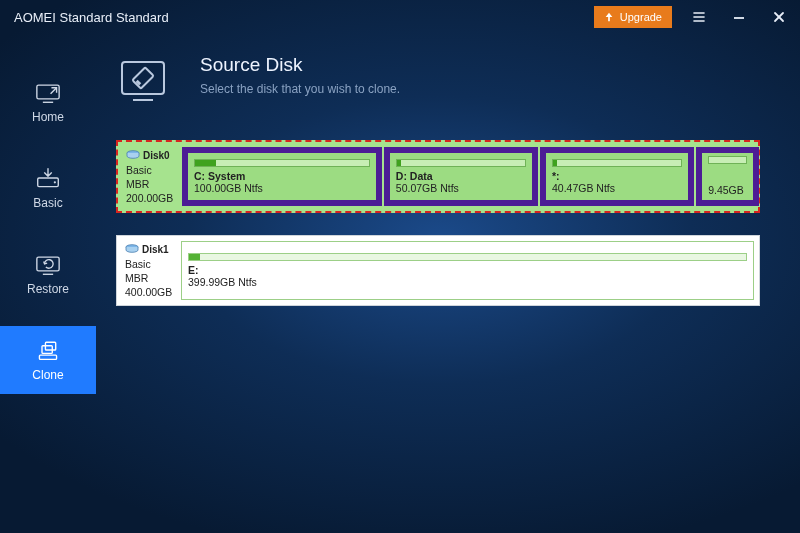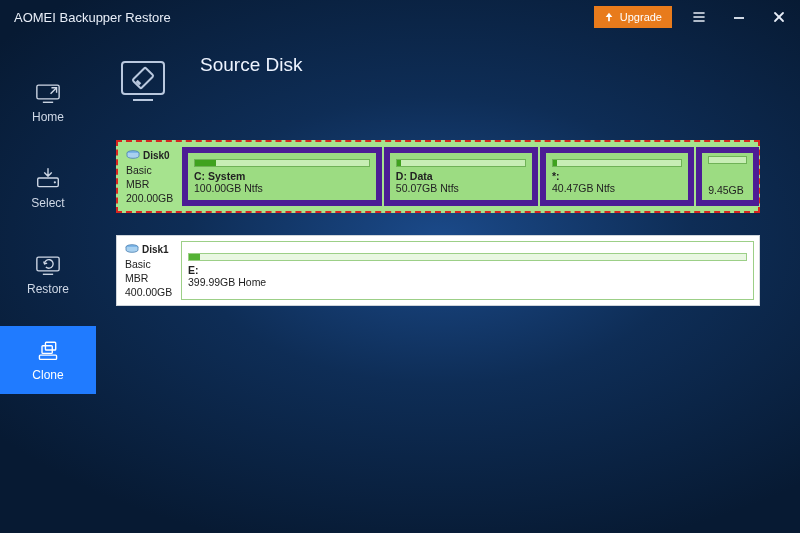--- a/index.html
+++ b/index.html
@@ -87,21 +87,21 @@
     padding: 7px 24px; cursor: pointer;
     border: 2px dashed #d8241f;
   }
 </style>
 </head>
 <body>
 
 <div class="window">
 
   <div class="titlebar">
-    <span class="title">AOMEI Backupper Restore</span>
+    <span class="title">AOMEI Standard Standard</span>
     <div class="upgrade">
       <svg class="arrow" viewBox="0 0 12 12">
         <path d="M6 1 L10 6 H7 V11 H5 V6 H2 Z" fill="#fff"></path>
       </svg>
       <span>Upgrade</span>
     </div>
     <div class="sysbtns">
       <div class="sysbtn">
         <svg viewBox="0 0 14 14">
           <g stroke="#e8eef8" stroke-width="1.6" stroke-linecap="round">
@@ -138,21 +138,21 @@
           <path d="M26 9 L19 16" stroke="#cfd8e6" stroke-width="1.6"></path>
         </svg>
         <span>Home</span>
       </div>
       <div class="navitem">
         <svg class="icon" viewBox="0 0 32 28">
           <rect x="4" y="14" width="24" height="10" rx="1.5" fill="none" stroke="#cfd8e6" stroke-width="1.6"></rect>
           <circle cx="24" cy="19" r="1.3" fill="#cfd8e6"></circle>
           <path d="M16 3 v9 M12 8 l4 4 l4-4" fill="none" stroke="#cfd8e6" stroke-width="1.6" stroke-linecap="round"></path>
         </svg>
-        <span>Select</span>
+        <span>Basic</span>
       </div>
       <div class="navitem">
         <svg class="icon" viewBox="0 0 32 28">
           <rect x="3" y="6" width="26" height="16" rx="2" fill="none" stroke="#cfd8e6" stroke-width="1.6"></rect>
           <line x1="10" y1="26" x2="22" y2="26" stroke="#cfd8e6" stroke-width="1.6"></line>
           <path d="M12 14 a5 5 0 1 1 1.5 3.5" fill="none" stroke="#cfd8e6" stroke-width="1.6"></path>
           <path d="M11 11 l1 3 l3-1" fill="none" stroke="#cfd8e6" stroke-width="1.6"></path>
         </svg>
         <span>Restore</span>
       </div>
@@ -171,20 +171,21 @@
         <svg class="sdicon" viewBox="0 0 54 48">
           <rect x="6" y="6" width="42" height="32" rx="3" fill="none" stroke="#b9c8de" stroke-width="2"></rect>
           <g transform="translate(27 22) rotate(45)">
             <rect x="-6" y="-9" width="12" height="18" rx="1.5" fill="none" stroke="#b9c8de" stroke-width="2"></rect>
             <rect x="-2.5" y="5" width="5" height="3" fill="#b9c8de"></rect>
           </g>
           <line x1="17" y1="44" x2="37" y2="44" stroke="#b9c8de" stroke-width="2"></line>
         </svg>
         <div>
           <h1>Source Disk</h1>
+          <p>Select the disk that you wish to clone.</p>
         </div>
       </div>
 
       <div class="disks" id="disks">
           <div class="disk selected">
             <div class="label"><svg class="diskicon" viewBox="0 0 14 10">
                 <ellipse cx="7" cy="3" rx="6" ry="2.3" fill="#7db6e8" stroke="#4a7fb0" stroke-width="0.8"></ellipse>
                 <path d="M1 3 v3 a6 2.3 0 0 0 12 0 v-3" fill="#a9d1f0" stroke="#4a7fb0" stroke-width="0.8"></path>
               </svg><b>Disk0</b><div>Basic MBR</div><div>200.00GB</div></div>
             <div class="parts">
@@ -222,21 +223,21 @@
             <div class="label"><svg class="diskicon" viewBox="0 0 14 10">
                 <ellipse cx="7" cy="3" rx="6" ry="2.3" fill="#7db6e8" stroke="#4a7fb0" stroke-width="0.8"></ellipse>
                 <path d="M1 3 v3 a6 2.3 0 0 0 12 0 v-3" fill="#a9d1f0" stroke="#4a7fb0" stroke-width="0.8"></path>
               </svg><b>Disk1</b><div>Basic MBR</div><div>400.00GB</div></div>
             <div class="parts">
               <div class="part" style="flex: 0 0 100%;">
                 <div class="bar">
                   <div class="fill" style="width:2%"></div>
                 </div>
                 <b>E:</b>
-                <span>399.99GB Home</span>
+                <span>399.99GB Ntfs</span>
               </div>
             </div>
           </div>
         </div>
     </div>
   </div>
 
 </div>
 
 </body></html>

